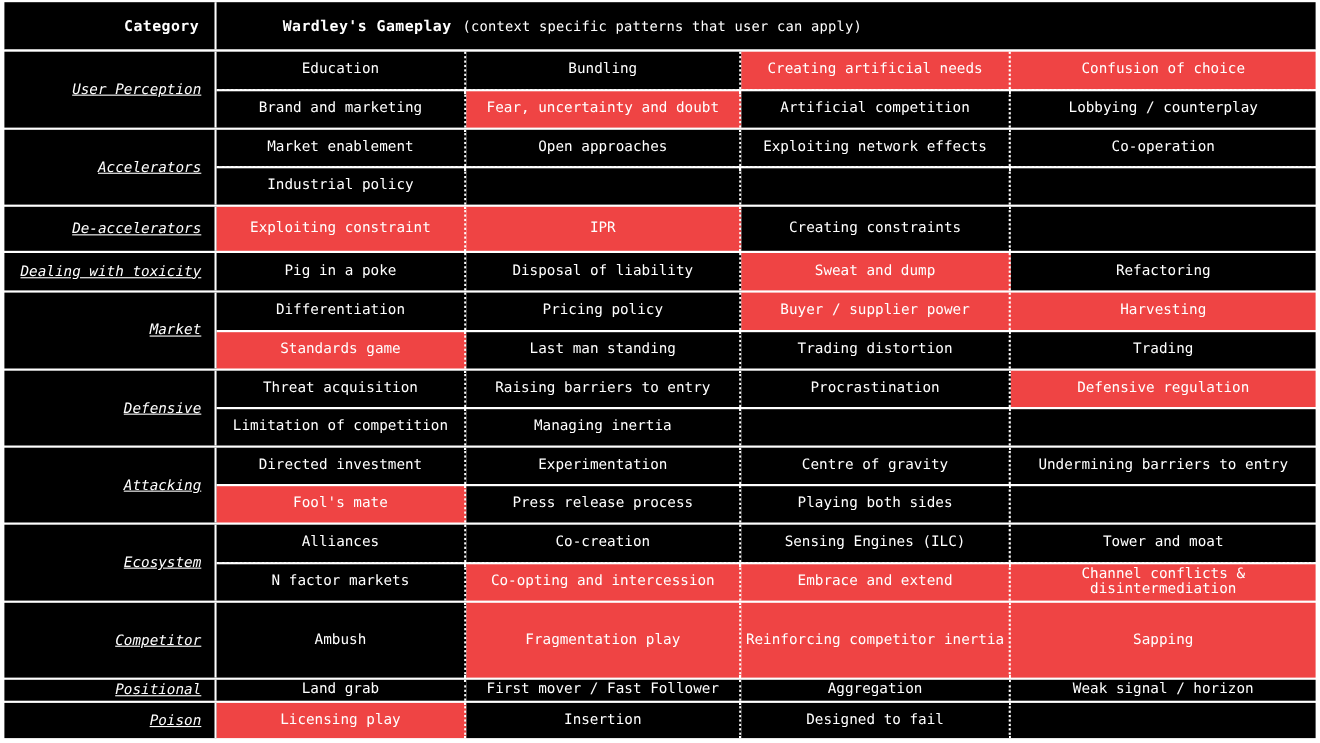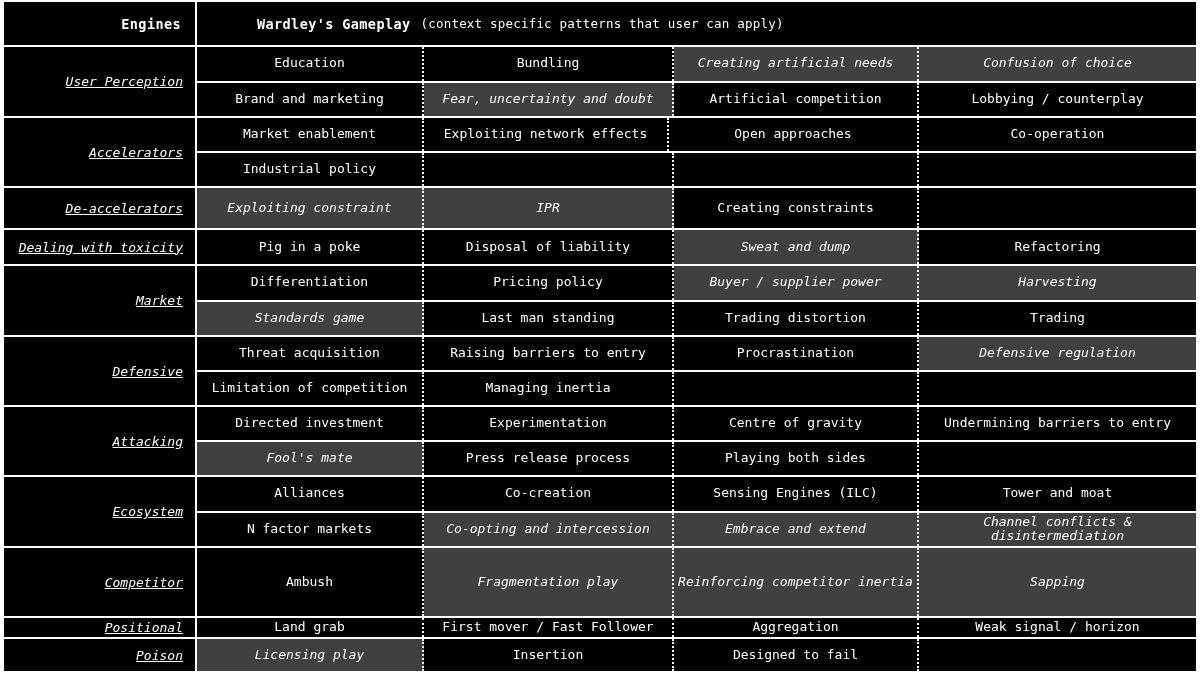--- a/index.html
+++ b/index.html
@@ -100,23 +100,22 @@
     text-align: center;
     box-sizing: border-box;
     font-size: 13px;
     line-height: 1.12;
     padding: 1px 4px;
     border-right: 2px dotted #ffffff;
     overflow: hidden;
   }
   .cell:last-child { border-right: none; }
   .cell.grey {
-    background: #404040;
+    background: #ef4444;
     color: #ffffff;
-    font-style: italic;
   }
   
   .c1 { flex: 0 0 227px; }
   .c2 { flex: 0 0 250px; }
   .c3 { flex: 0 0 245px; }
   .c4 { flex: 1 1 auto; }
 
   .r1 { height: 71px; }
   .r2 { height: 70px; }
   .r3 { height: 42px; }
@@ -129,21 +128,21 @@
   .r10 { height: 21px; }
   .r11 { height: 36px; }
 </style>
 </head>
 <body>
 
 <div id="table-root">
 
   <div class="grid-row header-row">
     <div class="header-cat">
-      <span>Engines</span>
+      <span>Category</span>
     </div>
     <div class="header-main">
       <span class="hdr-strong">Wardley's Gameplay</span>
       <span class="hdr-note">(context specific patterns that user can apply)</span>
     </div>
   </div>
 
   <div id="body-rows">
       <div class="grid-row r1">
         <div class="cat-cell vcenter">
@@ -182,25 +181,25 @@
       </div>
       <div class="grid-row r2">
         <div class="cat-cell vcenter">
           <span>Accelerators</span>
         </div>
         <div class="cells-wrap">
           <div class="subrow">
             <div class="cell c1">
               <span>Market enablement</span>
             </div>
+            <div class="cell c2">
+              <span>Open approaches</span>
+            </div>
             <div class="cell c3">
               <span>Exploiting network effects</span>
-            </div>
-            <div class="cell c2">
-              <span>Open approaches</span>
             </div>
             <div class="cell c4">
               <span>Co-operation</span>
             </div>
           </div>
           <div class="subrow dotted-top">
             <div class="cell c1">
               <span>Industrial policy</span>
             </div>
             <div class="cell c2">

